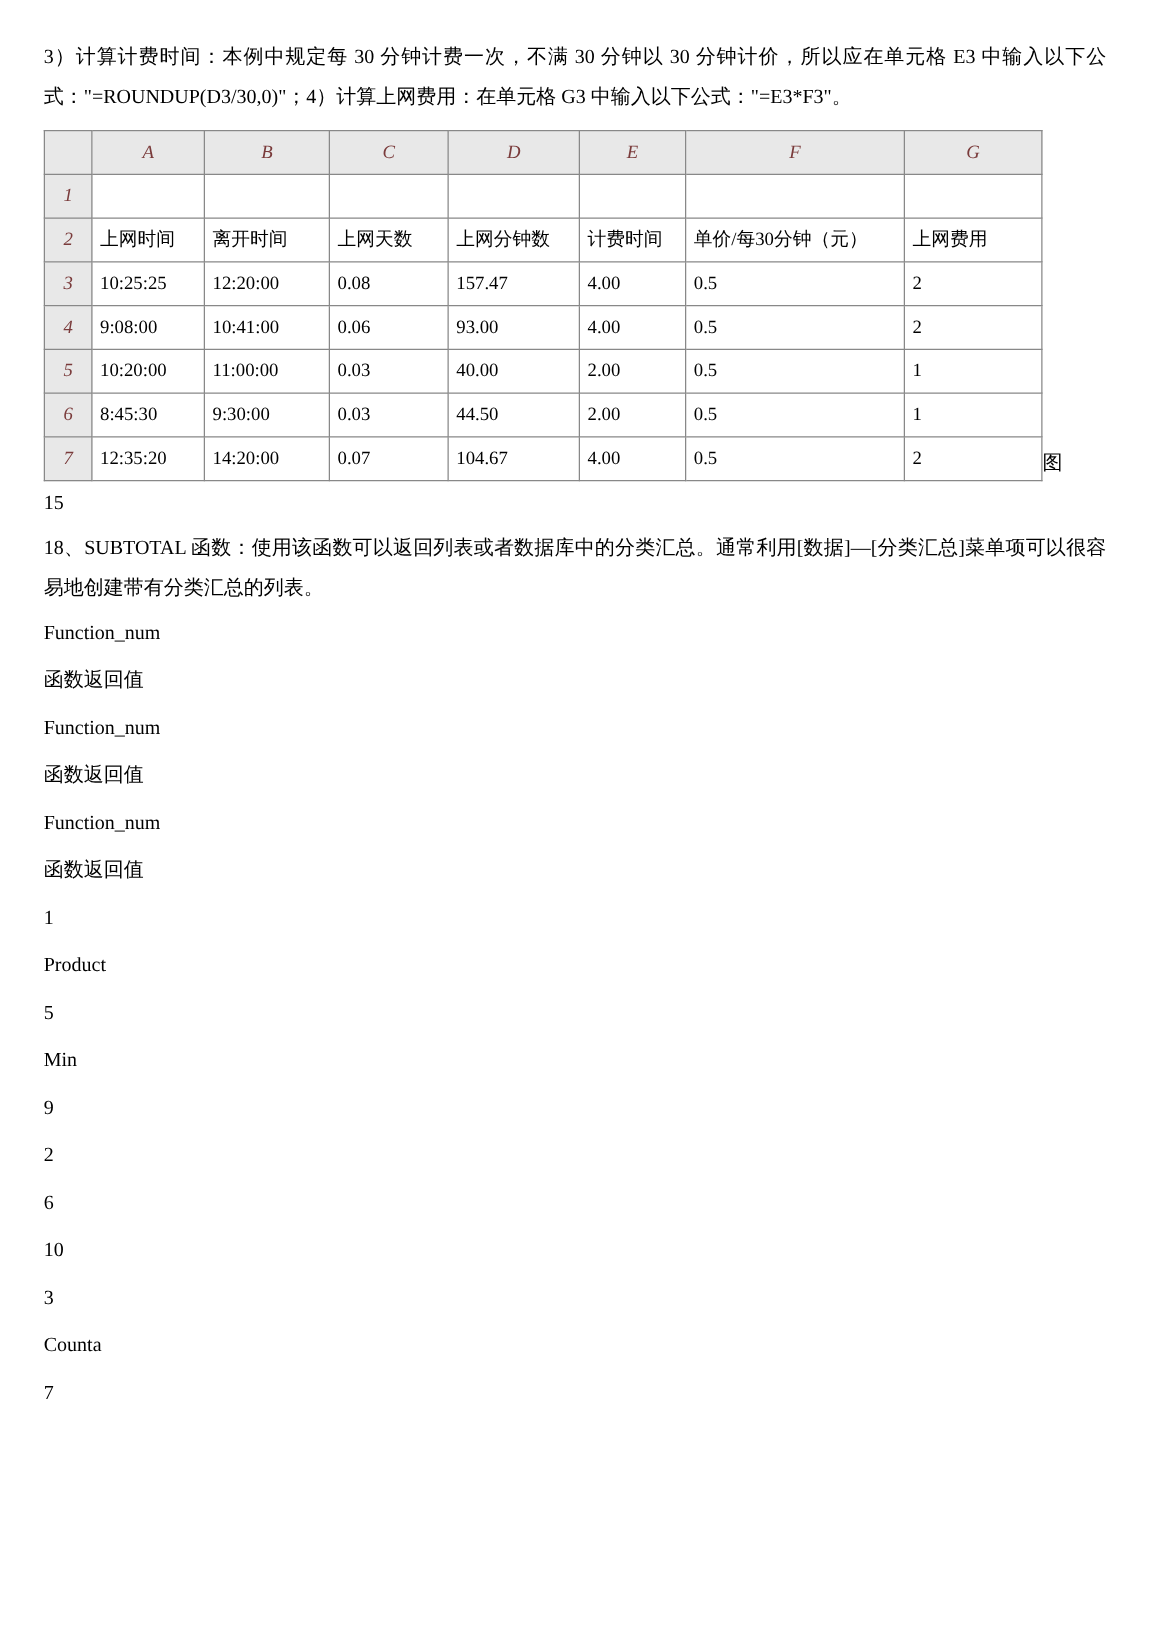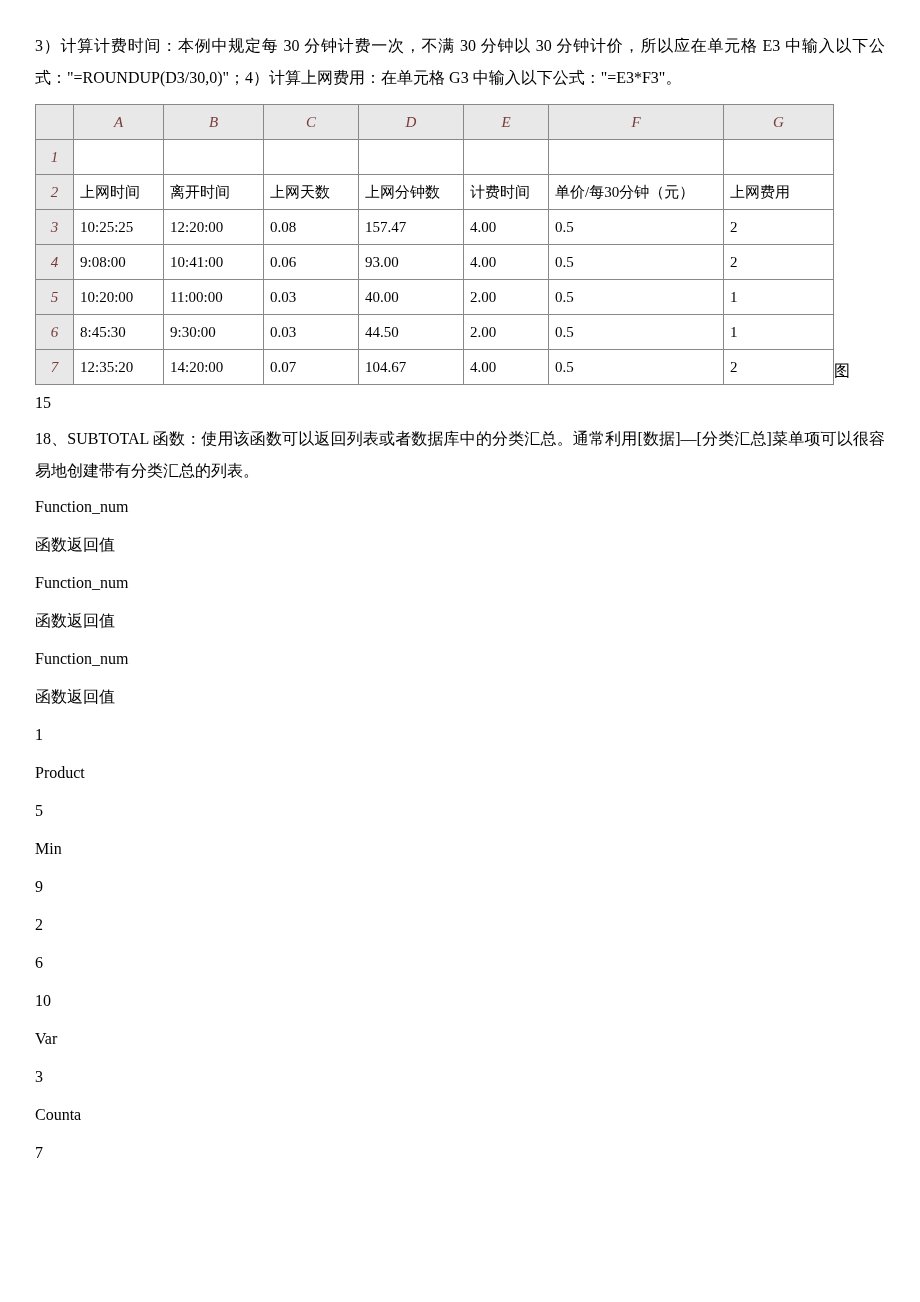--- a/index.html
+++ b/index.html
@@ -171,20 +171,19 @@
   <p>Function_num</p>
   <p>函数返回值</p>
   <p>1</p>
   <p>Product</p>
   <p>5</p>
   <p>Min</p>
   <p>9</p>
   <p>2</p>
   <p>6</p>
   <p>10</p>
-  <p>Var</p>
   <p>3</p>
   <p>Counta</p>
   <p>7</p>
 </div>
 
 
 
 
 </body></html>

